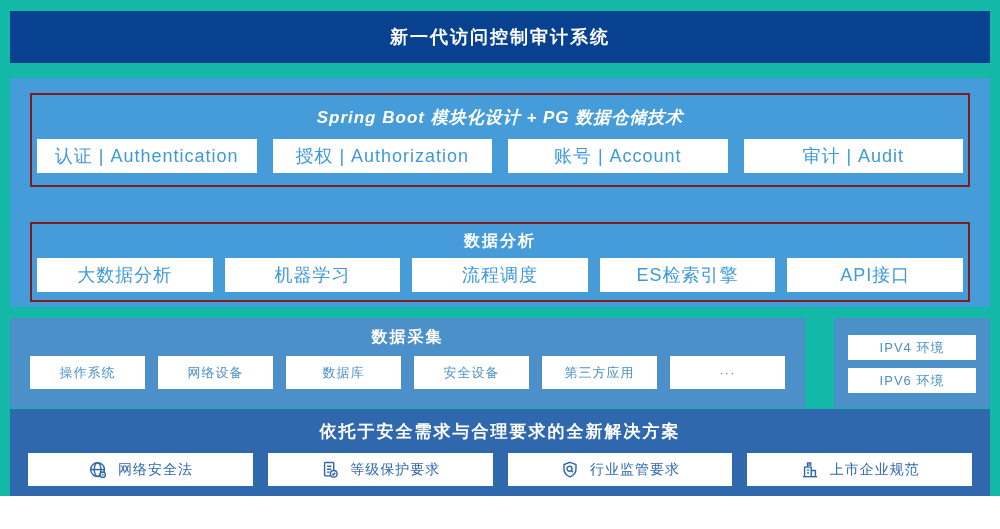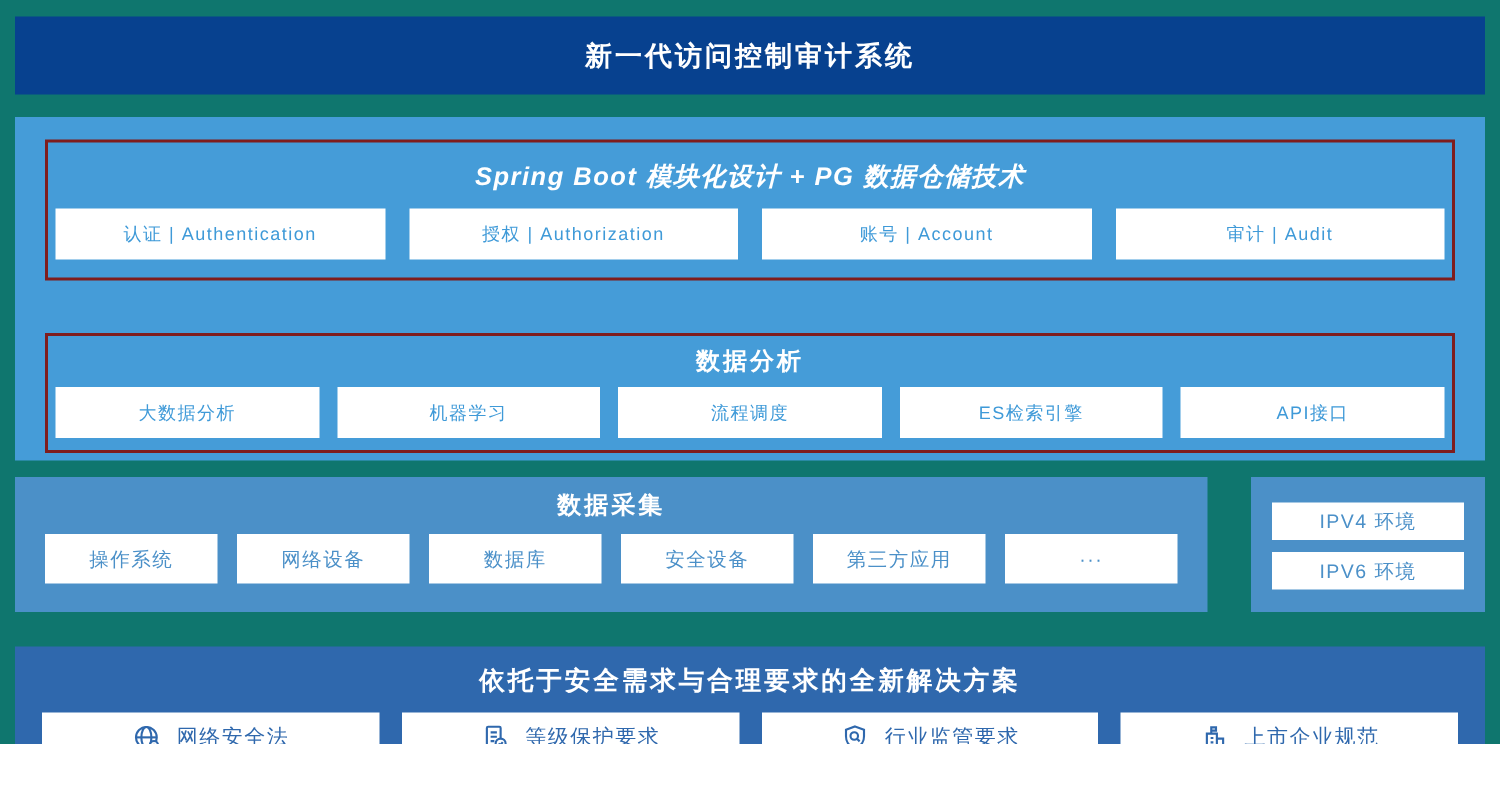--- a/index.html
+++ b/index.html
@@ -1,18 +1,18 @@
 <!DOCTYPE html>
 <html><head>
 <meta charset="utf-8">
 <style>
   * { margin:0; padding:0; box-sizing:border-box; }
   html,body { background:#ffffff; }
   body { font-family:"Liberation Sans","DejaVu Sans",sans-serif; }
-  .canvas { position:relative; width:1000px; height:496px; background:#0f766e; overflow:hidden;text-align:right; }
+  .canvas { position:relative; width:1000px; height:496px; background:#14b8a6; overflow:hidden;text-align:right; }
 
   
   .banner {
     position:absolute; left:10px; top:11px; width:980px; height:52px;
     background:#07418f; color:#ffffff;
     display:flex; align-items:center; justify-content:center;
     font-size:18px; font-weight:bold; letter-spacing:2px;
   }
 
   
@@ -30,21 +30,21 @@
   .sub-title {
     height:34px; display:flex; align-items:center; justify-content:center;
     color:#ffffff; font-size:16px; font-weight:bold; letter-spacing:2px;
   }
   .cell-row { display:flex; }
   .row-modules { gap:16px; }
   .row-analysis { gap:12px; }
   .cell {
     flex:1; height:34px; background:#ffffff; color:#3f9ad8;
     display:flex; align-items:center; justify-content:center;
-    font-size:12px; letter-spacing:1px;
+    font-size:18px; letter-spacing:1px;
   }
 
   
   .collect-wrap {
     position:absolute; left:10px; top:318px; width:980px; height:90px;
     display:flex; gap:29px;
   }
   .collect-main { width:795px; height:90px; background:#4b90c8; }
   .collect-title {
     height:38px; display:flex; align-items:center; justify-content:center;
@@ -57,21 +57,21 @@
     display:flex; flex-direction:column; gap:8px; padding:17px 14px 0 14px;
   }
   .env-box {
     height:25px; background:#ffffff; color:#4b90c8;
     display:flex; align-items:center; justify-content:center;
     font-size:13px; letter-spacing:1px;
   }
 
   
   .solution {
-    position:absolute; left:10px; top:431px; width:980px; height:92px;
+    position:absolute; left:10px; top:409px; width:980px; height:92px;
     background:#2f68ad;
   }
   .solution-title {
     height:44px; display:flex; align-items:center; justify-content:center;
     color:#ffffff; font-size:17px; font-weight:bold; letter-spacing:2px;
   }
   .solution-row { display:flex; gap:15px; padding:0 18px; }
   .solution-cell {
     flex:1; height:33px; background:#ffffff; color:#2f68ad;
     display:flex; align-items:center; justify-content:center; gap:10px;

